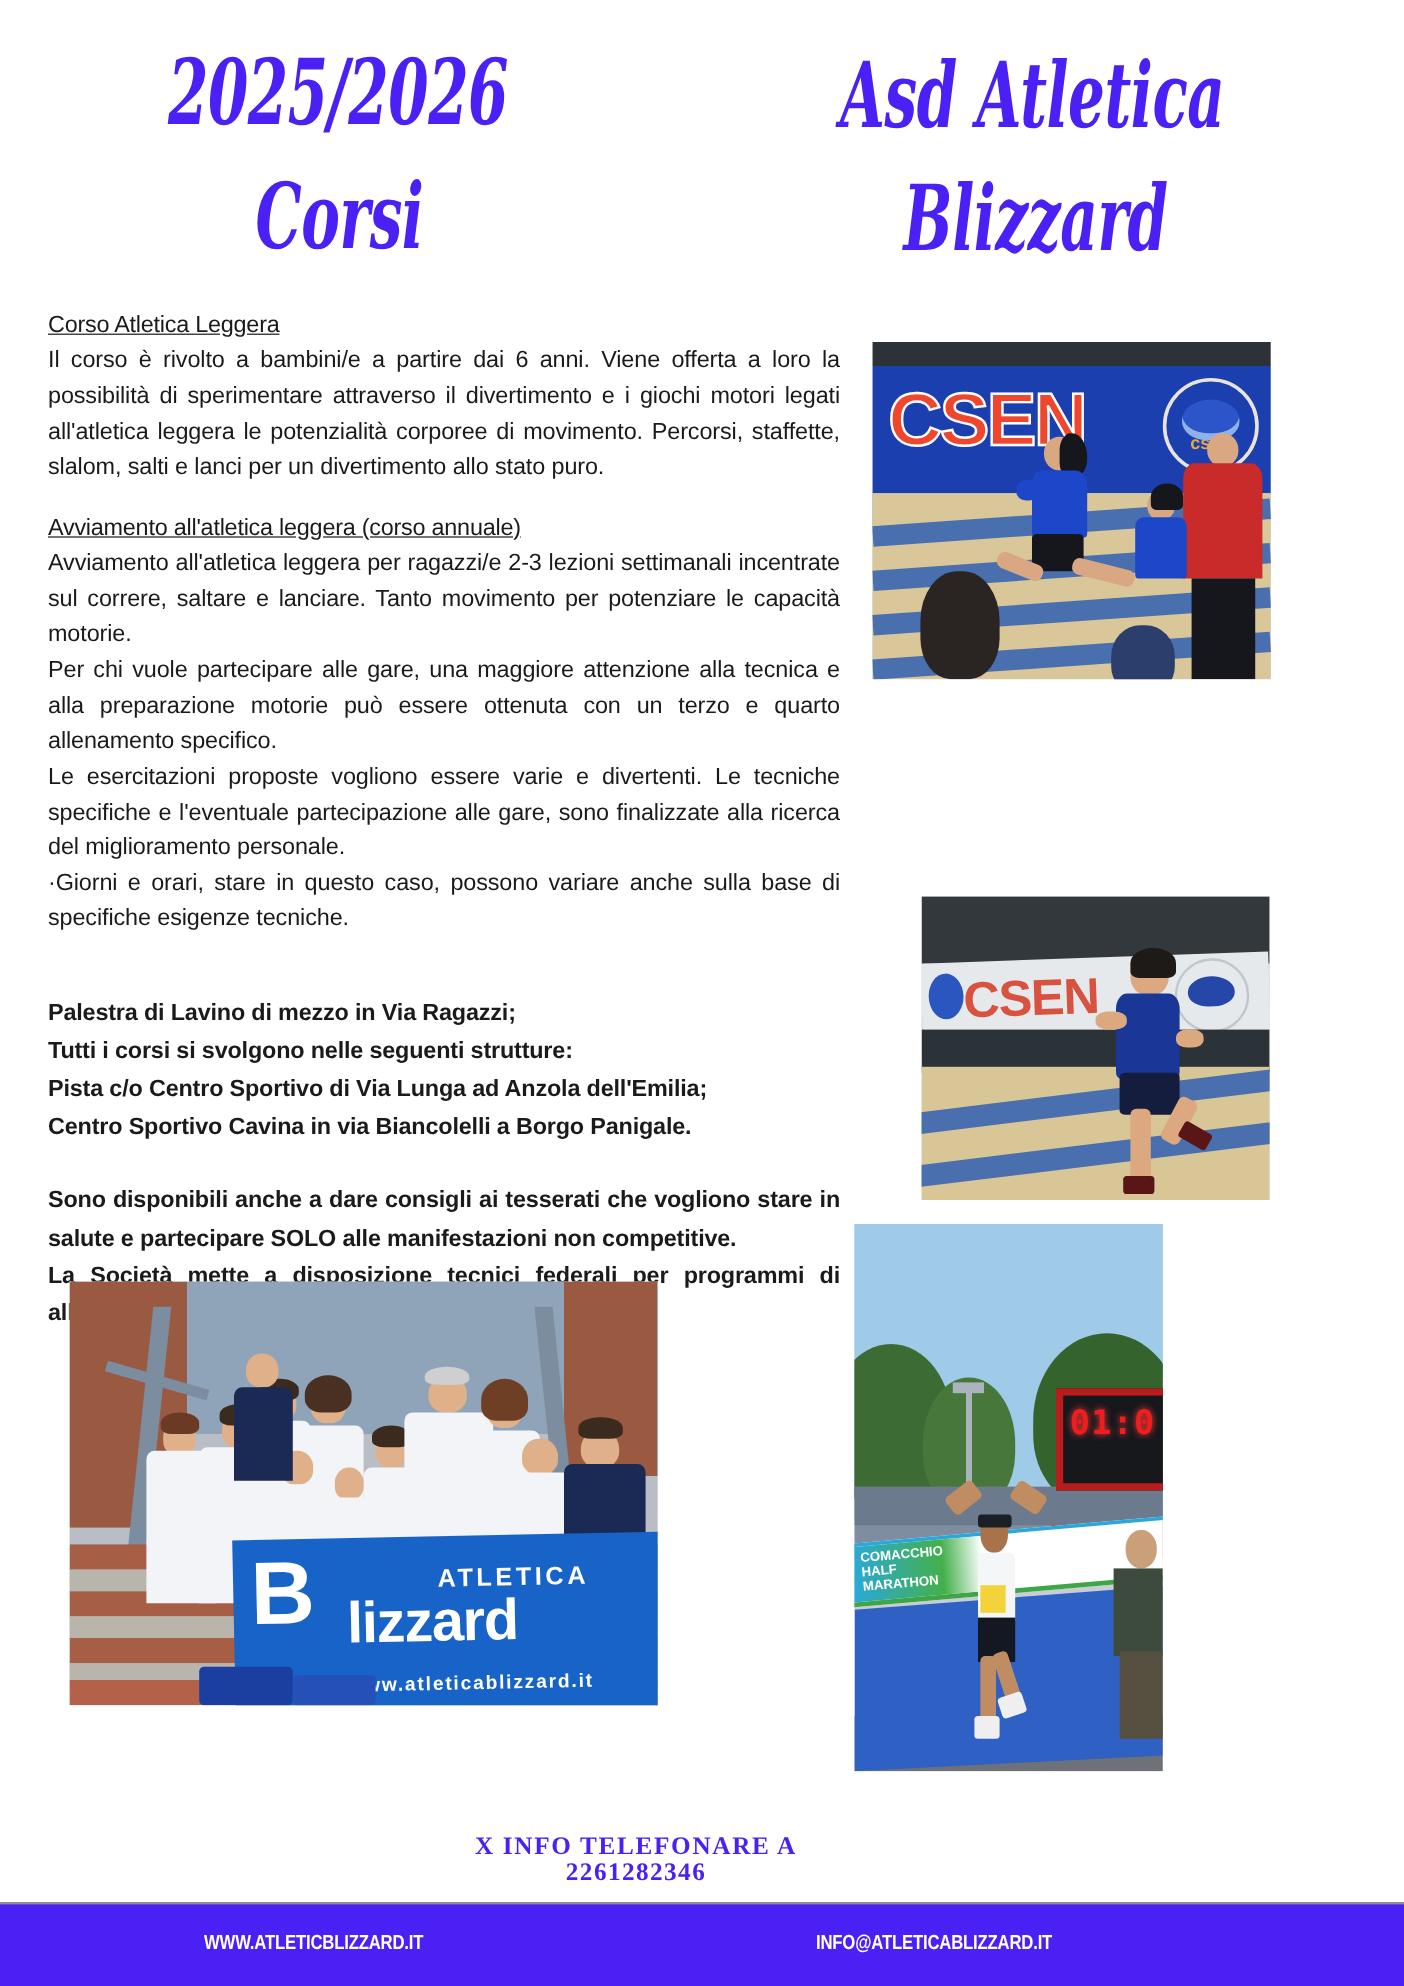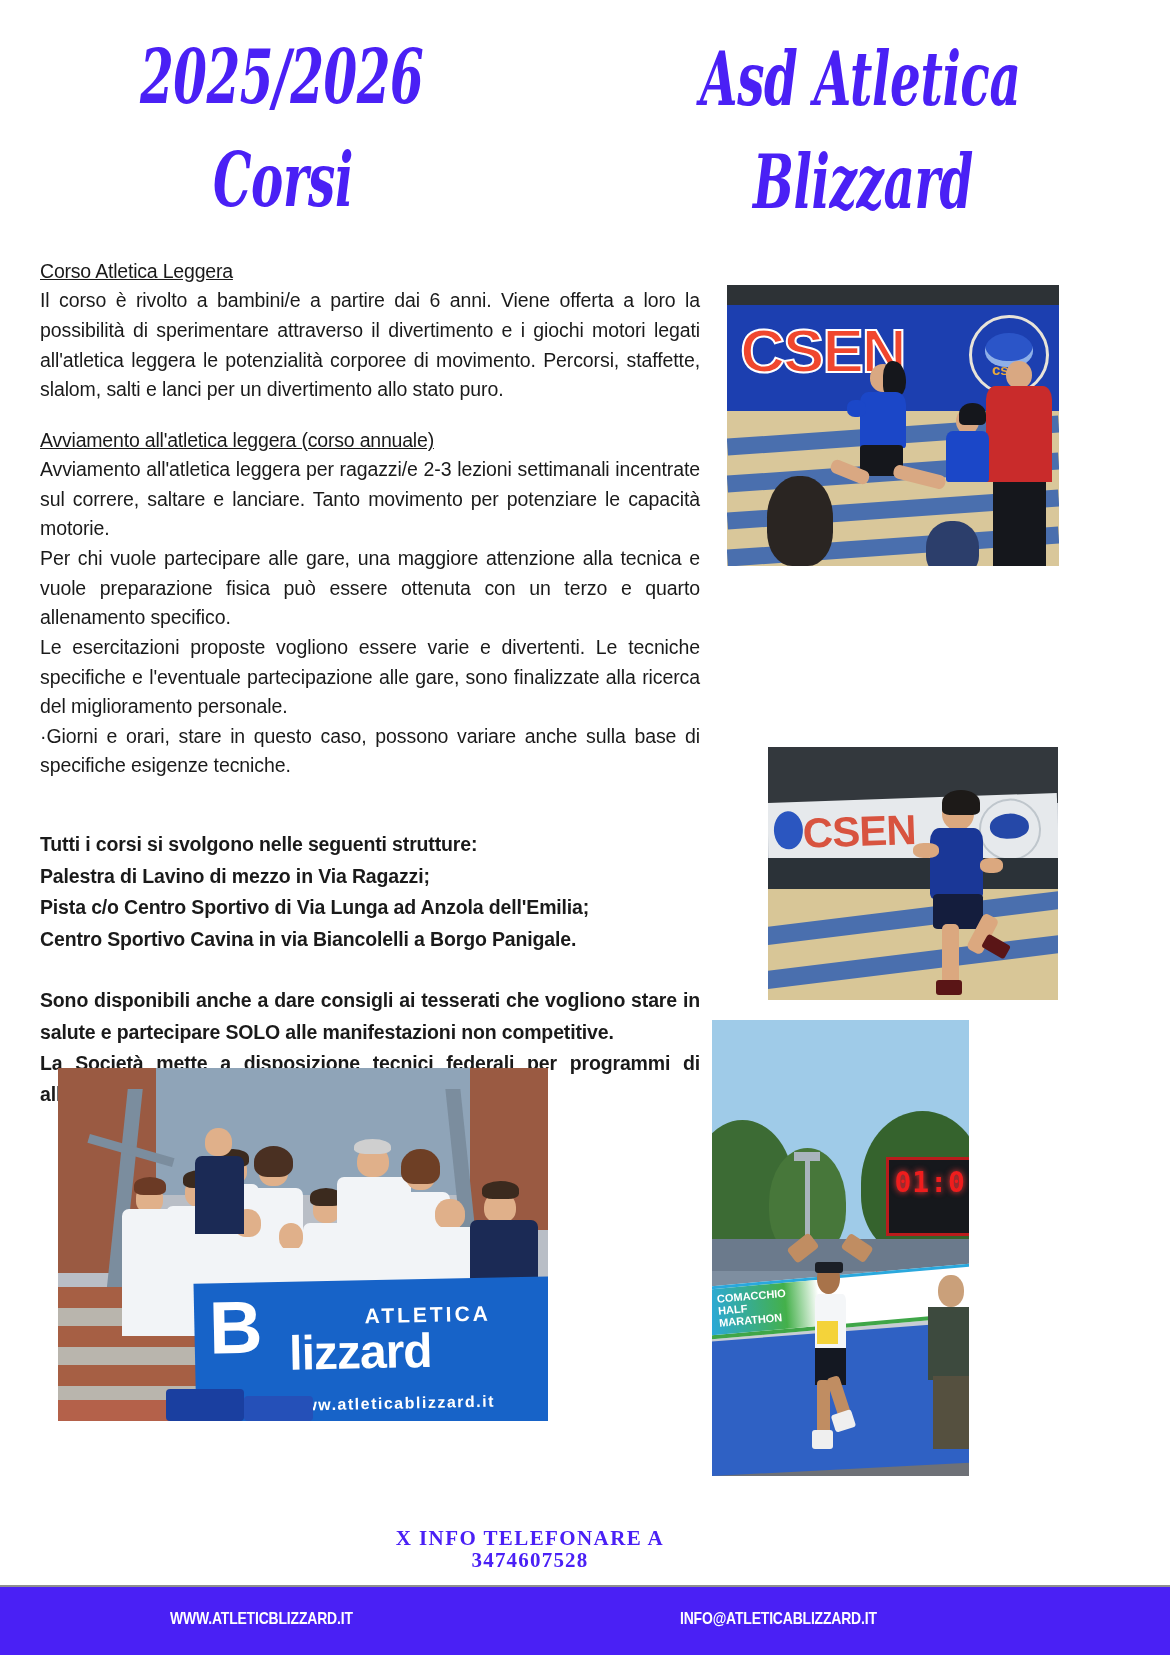--- a/index.html
+++ b/index.html
@@ -201,21 +201,21 @@
     background:linear-gradient(90deg,#2aa8dd 0%, #44b04a 70%, #ffffff 100%);
   }
   .tape-label {
     position:absolute; left:4%; top:12%;
     font-family:"Liberation Sans", sans-serif;
     font-weight:bold; font-size:11px; color:#ffffff; line-height:1.05;
   }
   .timer-box {
     position:absolute; right:-6%; top:30%;
     width:36%; height:16%;
-    background:#16181c; border:3px solid #b91c1c;margin-left:44px;
+    background:#16181c; border:6px solid #b91c1c;margin-left:44px;
   }
   .timer-digits {
     position:absolute; left:6%; top:12%;
     font-family:"DejaVu Sans Mono", monospace;
     font-weight:bold; font-size:28px; color:#ef1d1d;
     letter-spacing:1px; line-height:1;
     text-shadow:0 0 6px #ff3b3b;
   }
   .runner-torso { position:absolute; background:#f4f6f8; }
   .runner-shorts { position:absolute; background:#141822; }
@@ -274,28 +274,28 @@
 
 <div id="text-column">
 
   <h2 class="sec-head">Corso Atletica Leggera</h2>
   <p class="body-par">Il corso è rivolto a bambini/e a partire dai 6 anni. Viene offerta a loro la possibilità di sperimentare attraverso il divertimento e i giochi motori legati all'atletica leggera le potenzialità corporee di movimento. Percorsi, staffette, slalom, salti e lanci per un divertimento allo stato puro.</p>
 
   <div class="gap-sm"></div>
 
   <h2 class="sec-head">Avviamento all'atletica leggera (corso annuale)</h2>
   <p class="body-par">Avviamento all'atletica leggera per ragazzi/e 2-3 lezioni settimanali incentrate sul correre, saltare e lanciare. Tanto movimento per potenziare le capacità motorie.</p>
-  <p class="body-par">Per chi vuole partecipare alle gare, una maggiore attenzione alla tecnica e vuole preparazione fisica può essere ottenuta con un terzo e quarto allenamento specifico.</p>
+  <p class="body-par">Per chi vuole partecipare alle gare, una maggiore attenzione alla tecnica e alla preparazione motorie può essere ottenuta con un terzo e quarto allenamento specifico.</p>
   <p class="body-par">Le esercitazioni proposte vogliono essere varie e divertenti. Le tecniche specifiche e l'eventuale partecipazione alle gare, sono finalizzate alla ricerca del miglioramento personale.</p>
   <p class="body-par">·Giorni e orari, stare in questo caso, possono variare anche sulla base di specifiche esigenze tecniche.</p>
 
   <div class="gap-md"></div>
 
+  <div class="bold-block">Palestra di Lavino di mezzo in Via Ragazzi;</div>
   <div class="bold-block">Tutti i corsi si svolgono nelle seguenti strutture:</div>
-  <div class="bold-block">Palestra di Lavino di mezzo in Via Ragazzi;</div>
   <div class="bold-block">Pista c/o Centro Sportivo di Via Lunga ad Anzola dell'Emilia;</div>
   <div class="bold-block">Centro Sportivo Cavina in via Biancolelli a Borgo Panigale.</div>
 
   <div class="gap-lg"></div>
 
   <p class="bold-just">Sono disponibili anche a dare consigli ai tesserati che vogliono stare in salute e partecipare SOLO alle manifestazioni non competitive.</p>
   <p class="bold-just">La Società mette a disposizione tecnici federali per programmi di allenamento agonistico personalizzati a tutti i tesserati.</p>
 </div>
 
 <div class="photo" id="photo-indoor-sprint">
@@ -480,19 +480,19 @@
     <div style="position:absolute;left:47%;top:86%;width:8%;height:4%;border-radius:3px;background:#efefef;transform:rotate(-18deg);"></div>
 
     <div style="position:absolute;right:2%;top:56%;width:10%;height:7%;border-radius:48%;background:#caa07a;"></div>
     <div class="marshal" style="right:0;top:63%;width:16%;height:16%;"></div>
     <div class="marshal" style="right:0;top:78%;width:14%;height:16%;background:#55503f;"></div>
   </div>
 </div>
 
 <div id="info-block">
   <div id="info-line">X INFO   TELEFONARE   A</div>
-  <div id="phone-line">3474607528</div>
+  <div id="phone-line">2261282346</div>
 </div>
 
 <div id="footer">
   <div class="footer-txt" id="footer-site">WWW.ATLETICBLIZZARD.IT</div>
   <div class="footer-txt" id="footer-mail">INFO@ATLETICABLIZZARD.IT</div>
 </div>
 
 </body></html>

